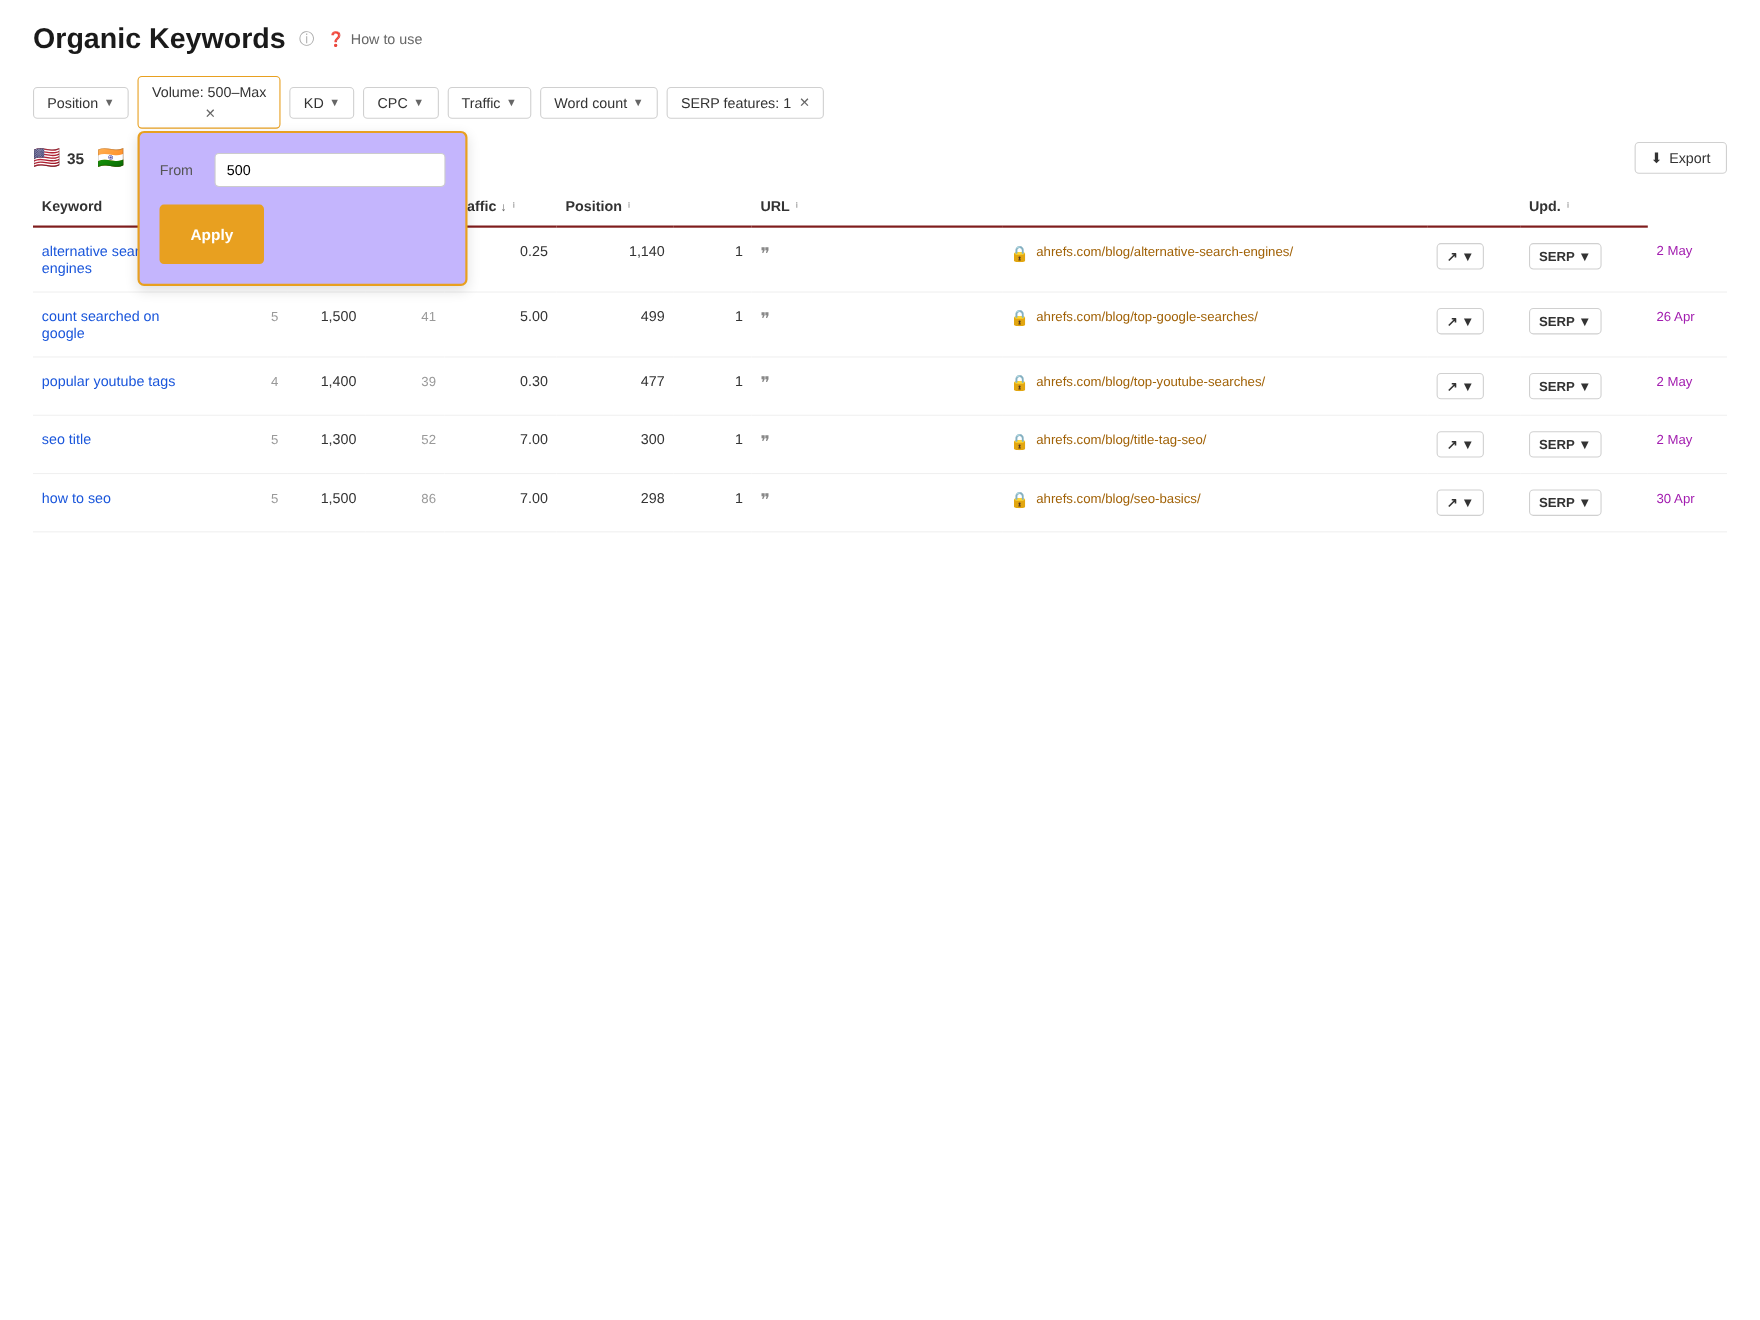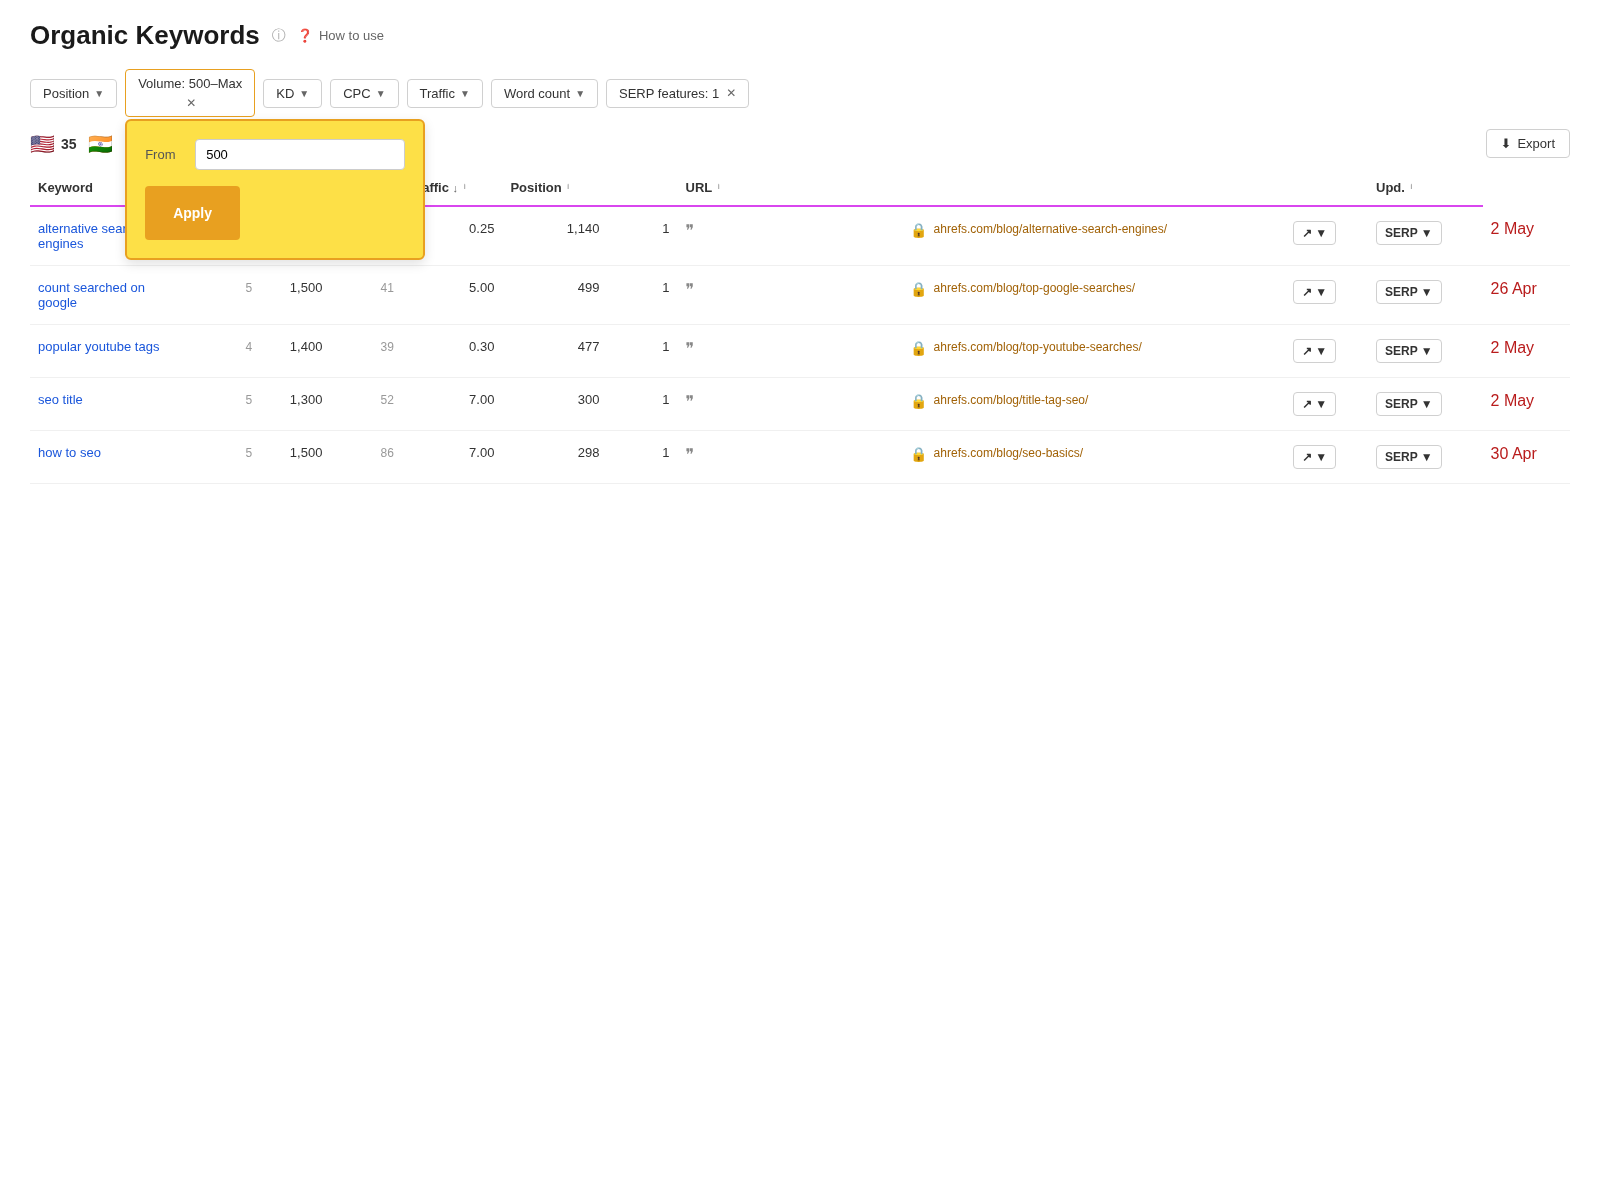--- a/index.html
+++ b/index.html
@@ -21,21 +21,21 @@
       white-space: nowrap;
     }
     .filter-btn .chevron { font-size: 10px; color: #666; }
     .filter-btn .close-x { color: #666; font-size: 12px; margin-left: 2px; }
     .filter-btn.active-filter { border-color: #e8a020; background: #fff; flex-direction: column; }
     
     
     .volume-popup-container { position: relative; }
     .volume-popup {
       position: absolute; top: 100%; left: 0; z-index: 100;
-      background: #fde047; border: 2px solid #e8a020; border-radius: 6px;
+      background: #c4b5fd; border: 2px solid #e8a020; border-radius: 6px;
       padding: 18px; width: 300px; margin-top: 2px;
       box-shadow: 0 4px 12px rgba(0,0,0,0.12);
     }
     .volume-popup-row { display: flex; align-items: center; gap: 10px; margin-bottom: 12px; }
     .volume-popup-label { width: 40px; font-size: 13px; color: #555; }
     .volume-popup-input {
       flex: 1; padding: 7px 10px; border: 1px solid #ccc; border-radius: 4px;
       font-size: 13px; outline: none;
     }
     .apply-btn {
@@ -58,21 +58,21 @@
     .export-btn {
       display: flex; align-items: center; gap: 6px; padding: 6px 14px;
       border: 1px solid #d0d0d0; border-radius: 4px; background: #fff;
       cursor: pointer; font-size: 13px; color: #333;
     }
     
     
     .keywords-table { width: 100%; border-collapse: collapse; }
     .keywords-table th {
       text-align: left; padding: 10px 8px; font-size: 13px; font-weight: 600;
-      color: #333; border-bottom: 2px solid #d946ef; white-space: nowrap;
+      color: #333; border-bottom: 2px solid #7f1d1d; white-space: nowrap;
     }
     .keywords-table th .sort-icon { color: #666; font-size: 11px; }
     .keywords-table th .info-i { color: #aaa; font-size: 11px; margin-left: 2px; }
     .keywords-table td { padding: 14px 8px; border-bottom: 1px solid #f0f0f0; vertical-align: top; font-size: 13px; }
     
     .keyword-link { color: #1a56db; text-decoration: none; font-size: 13px; }
     
     .num-gray { color: #999; font-size: 12px; }
     
     .url-link { color: #a16207; text-decoration: none; font-size: 12px; line-height: 1.4; }
@@ -83,21 +83,21 @@
     .quotes-icon { color: #888; font-size: 16px; cursor: pointer; }
     
     .trend-btn, .serp-btn {
       display: flex; align-items: center; gap: 3px; padding: 4px 8px;
       border: 1px solid #d0d0d0; border-radius: 4px; background: #fff;
       cursor: pointer; font-size: 12px; font-weight: 600; color: #333;
     }
     .trend-btn .trend-icon { font-size: 12px; color: #333; }
     .btn-group { display: flex; gap: 4px; }
     
-    .date-text { color: #b91c1c; font-size: 16px; white-space: nowrap; text-align: center; }
+    .date-text { color: #a21caf; font-size: 12px; white-space: nowrap; text-align: center; }
     
     .col-keyword { width: 160px; }
     .col-num { text-align: right; min-width: 50px; }
     .col-url { min-width: 160px; }
     .col-date { min-width: 70px; }
   </style>
 </head>
 <body>
 
 <div class="page-container">

